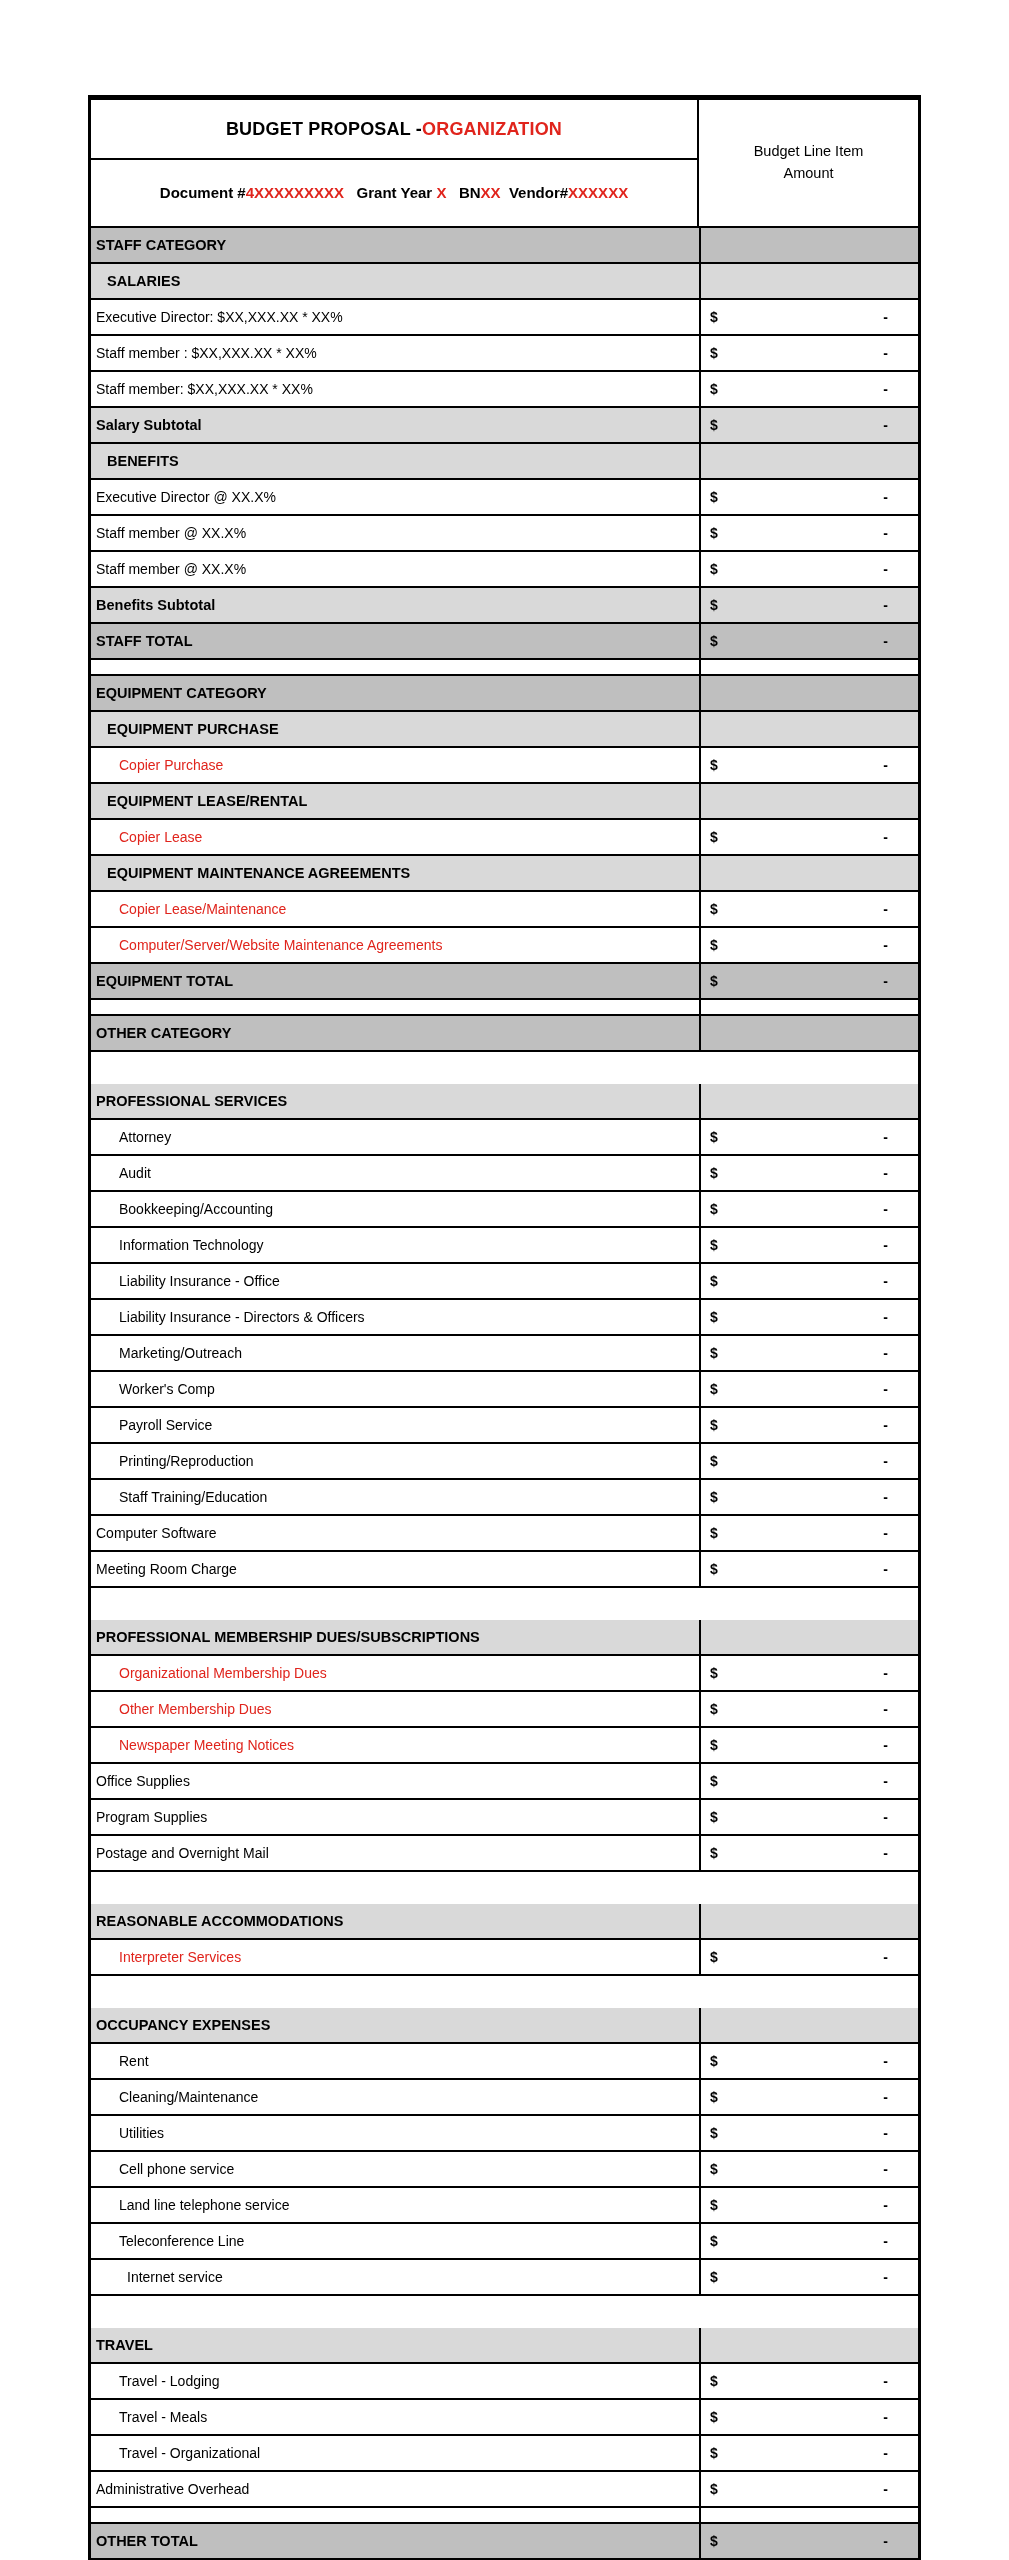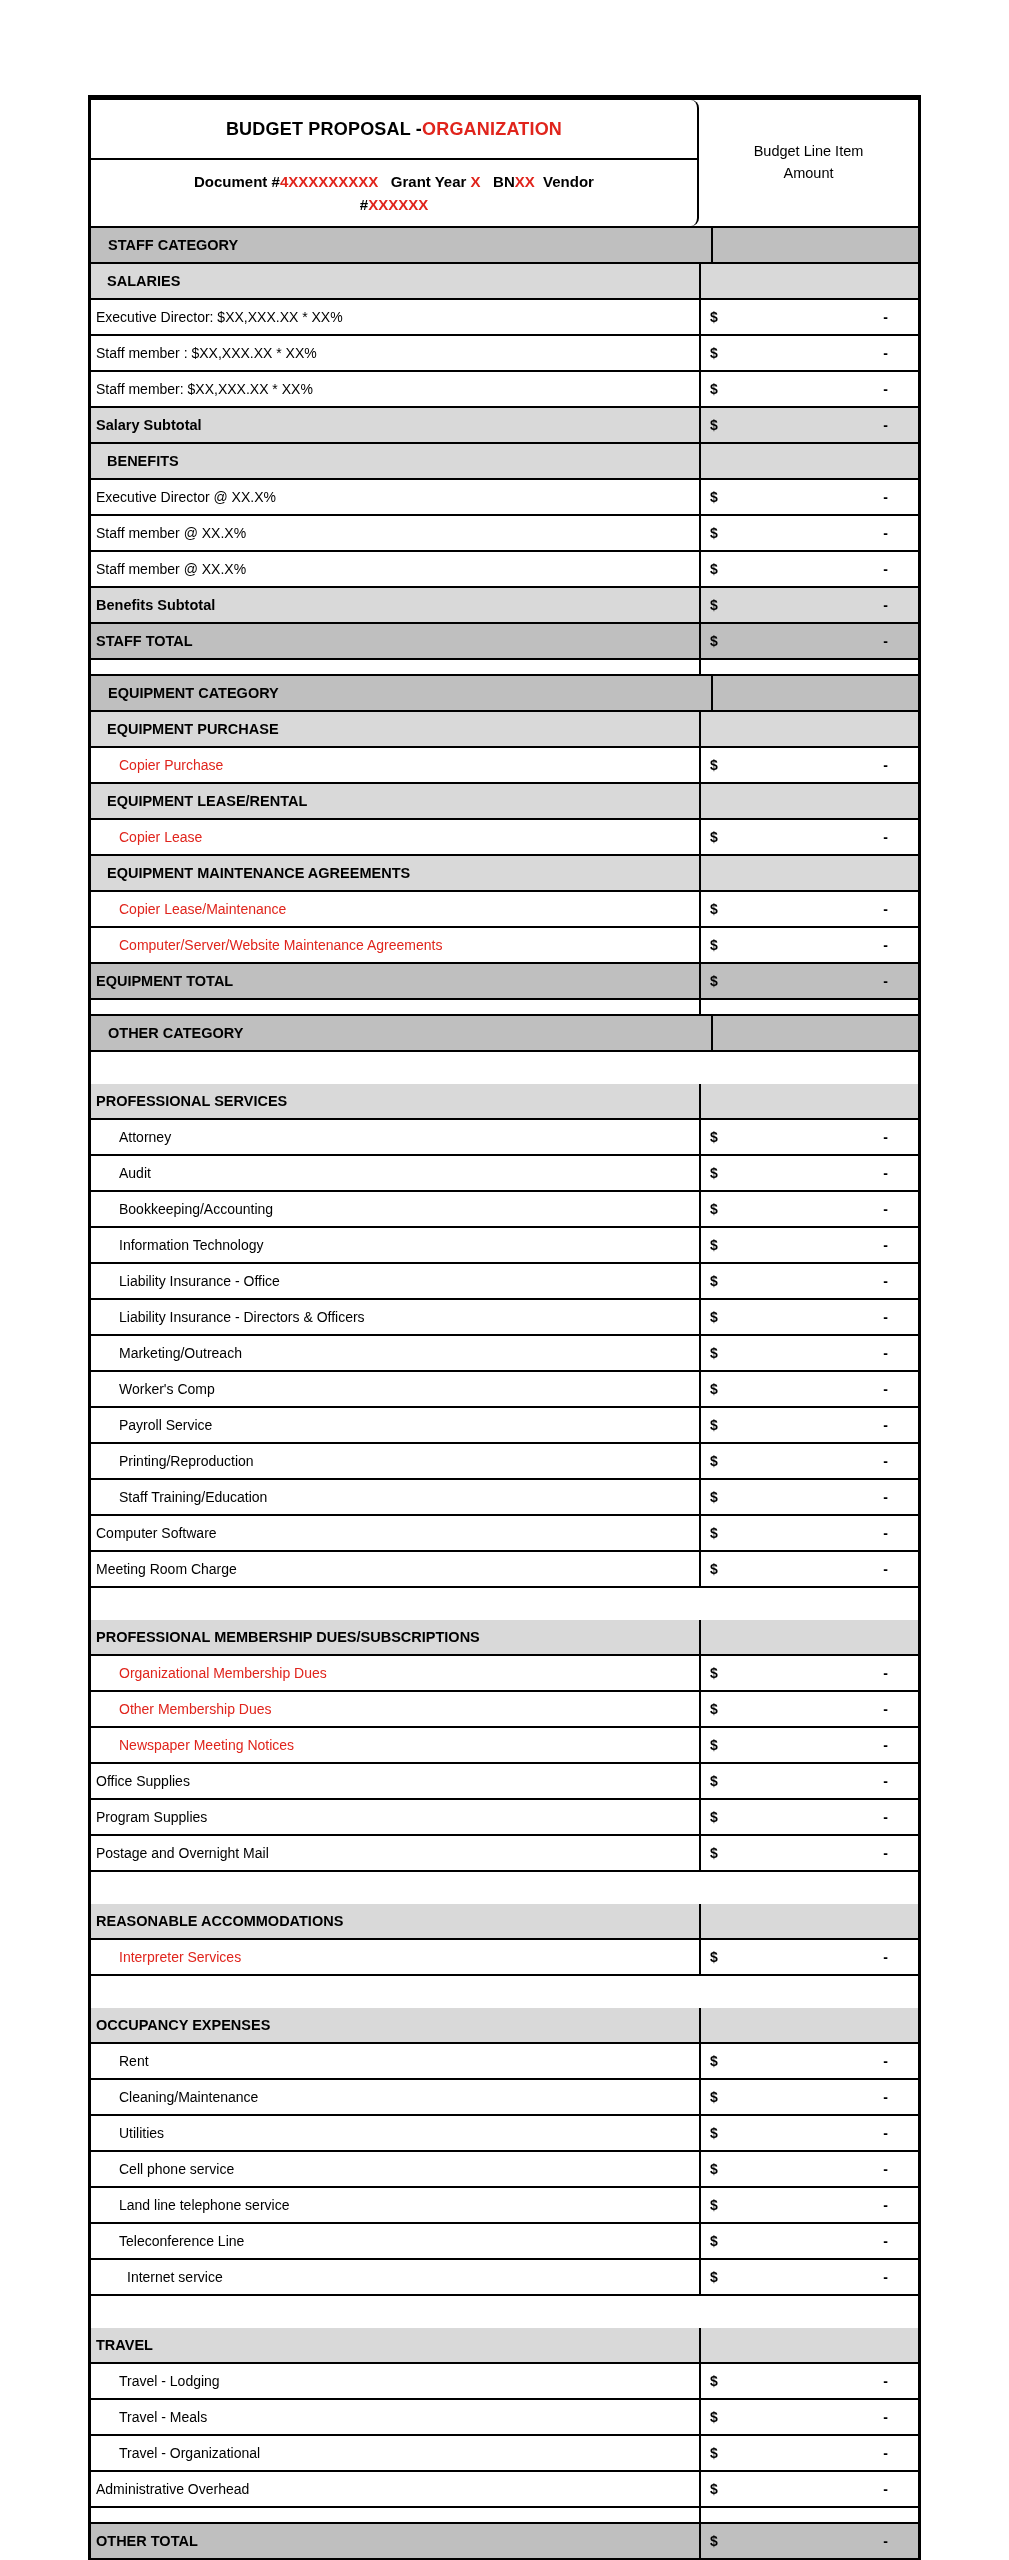--- a/index.html
+++ b/index.html
@@ -21,29 +21,29 @@
     position:absolute;
     left:88px;top:95px;
     width:833px;
     border:3px solid var(--border);
     border-top-width:5px;
     border-bottom-width:5px;
     background:#fff;
   }
   
   .head{display:flex;border-bottom:2px solid var(--border);}
-  .head-left{flex:0 0 608px;border-right:2px solid var(--border);border-radius:8px;}
+  .head-left{flex:0 0 608px;border-right:2px solid var(--border);}
   .title-row{
     height:60px;border-bottom:2px solid var(--border);
     display:flex;align-items:center;justify-content:center;
     font-size:18px;font-weight:700;letter-spacing:0.2px;
   }
   .doc-row{
     height:66px;
-    display:flex;flex-direction:column;align-items:center;justify-content:center;
+    display:flex;flex-direction:row;align-items:center;justify-content:center;
     font-size:15px;font-weight:700;line-height:1.55;
     white-space:pre-wrap;text-align:center;
   }
   .head-amt{
     flex:1;display:flex;align-items:center;justify-content:center;
   }
   .head-amt-text{
     width:140px;text-align:center;
     font-size:14.5px;font-weight:400;line-height:1.5;
   }
@@ -61,21 +61,21 @@
   }
   .ca{
     flex:1;
     border-left:2px solid var(--border);
     display:flex;align-items:center;justify-content:space-between;
     padding:0 30px 0 9px;
     font-size:14px;font-weight:700;
   }
   
   .row.category{background:var(--dark-gray);}
-  .row.category .cd{font-weight:700;font-size:14.5px;margin-left:12px;}
+  .row.category .cd{font-weight:700;font-size:14.5px;}
   .row.total{background:var(--dark-gray);}
   .row.total .cd{font-weight:700;font-size:14.5px;}
   .row.subheader0{background:var(--light-gray);margin-top:32px;}
   .row.subheader0 .cd{font-weight:700;font-size:14.5px;}
   .row.subheader1{background:var(--light-gray);}
   .row.subheader1 .cd{font-weight:700;font-size:14.5px;padding-left:16px;}
   .row.subtotal{background:var(--light-gray);}
   .row.subtotal .cd{font-weight:700;font-size:14.5px;}
   .row.item-ind .cd{padding-left:28px;}
   .row.item-ind2 .cd{padding-left:36px;}

